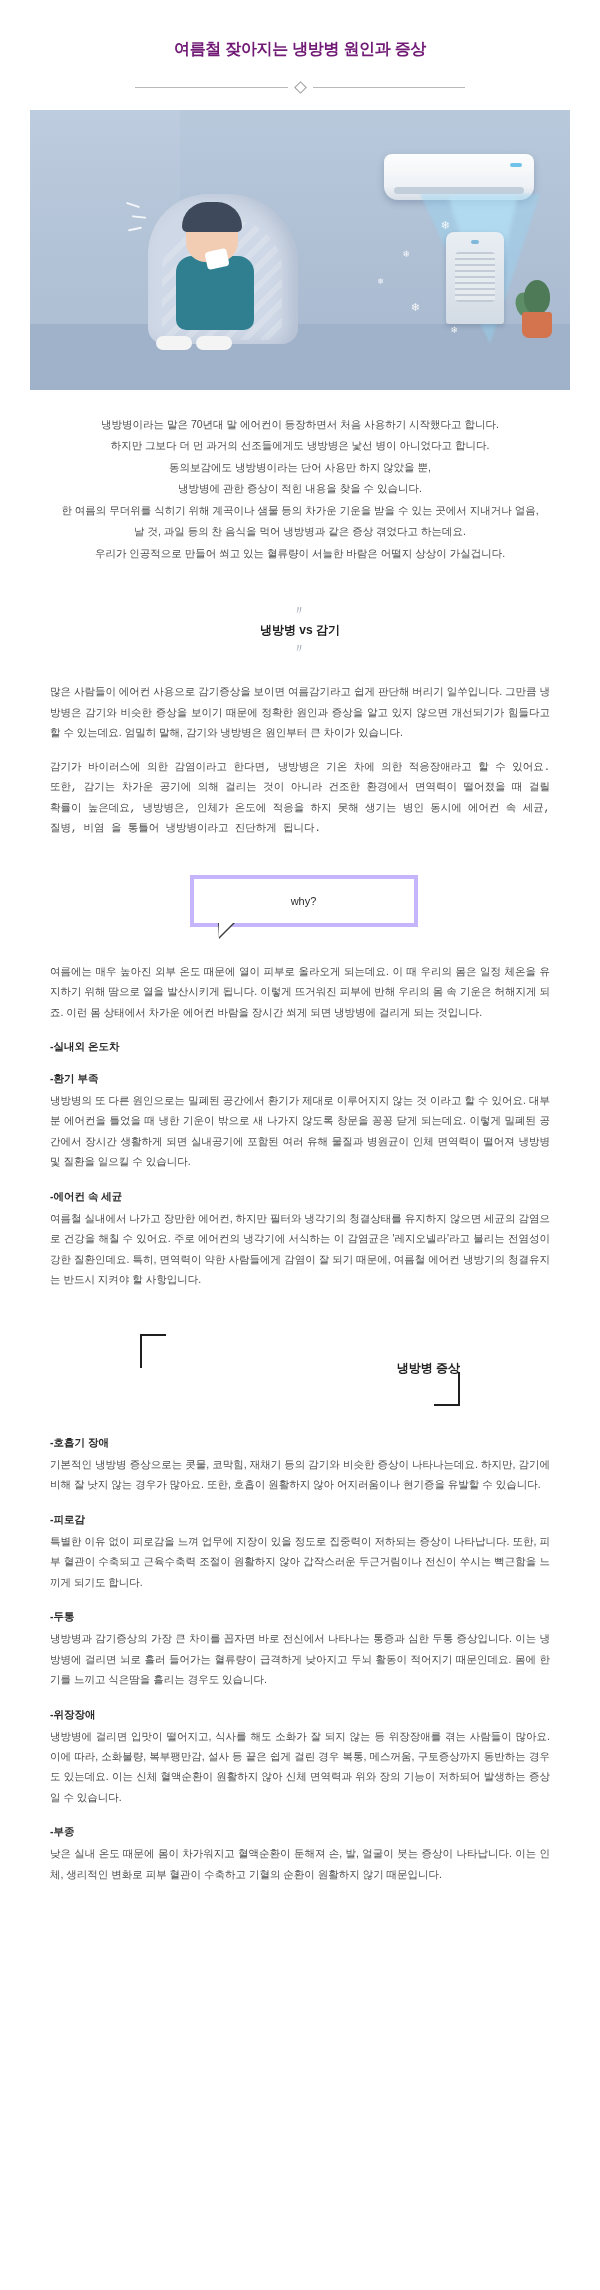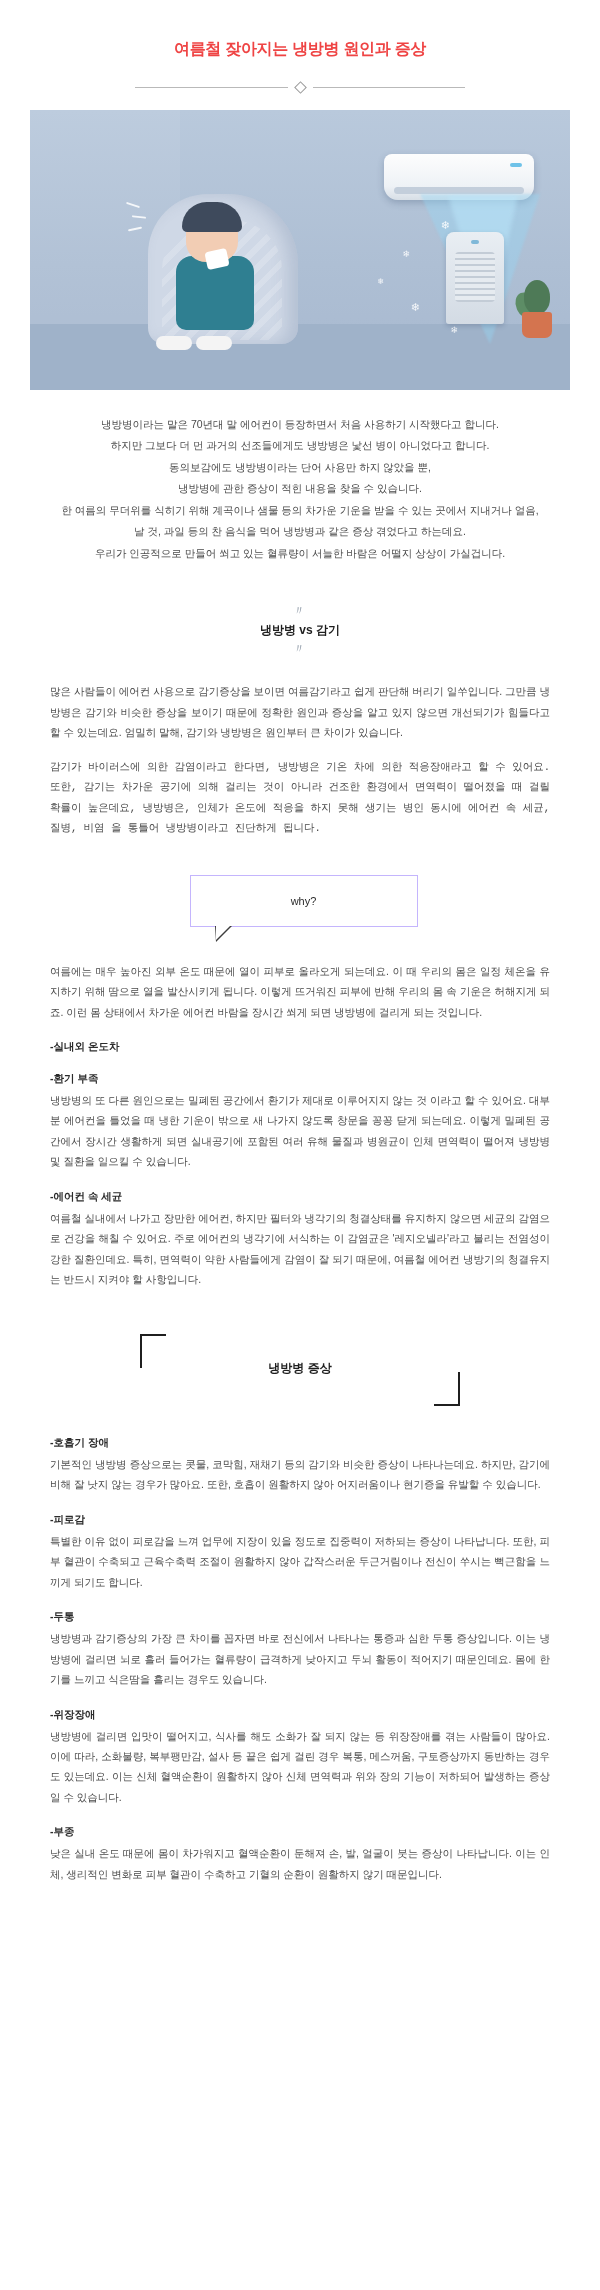--- a/index.html
+++ b/index.html
@@ -15,21 +15,21 @@
   }
   .page {
     width: 600px;
     padding: 0 0 30px 0;
     position: relative;
   }
   .title {
     text-align: center;
     font-size: 16px;
     font-weight: bold;
-    color: #ef4444;
+    color: #701a75;
     letter-spacing: -0.3px;
     padding: 26px 20px 0 20px;
     line-height: 1.5;
   }
   
   .divider {
     display: flex;
     align-items: center;
     justify-content: center;
     margin: 22px auto 18px auto;
@@ -294,21 +294,21 @@
   .bubble-wrap {
     width: 500px;
     margin: 36px auto 34px auto;
     display: flex;
     justify-content: center;
   }
   .bubble {
     position: relative;
     width: 228px;
     height: 52px;
-    border: 1px solid #c4b5fd;
+    border: 4px solid #c4b5fd;
     display: flex;
     align-items: center;
     justify-content: center;
     font-size: 11px;
     color: #2b2b2b;
     background: #fff;
     margin-left: 7px;
   }
   .bubble:after {
     content: "";
@@ -348,21 +348,21 @@
     left: 0; top: 0;
     border-width: 2px 0 0 2px;
   }
   .bracket-head .br {
     right: 0; bottom: 0;
     border-width: 0 2px 2px 0;
   }
   .bracket-head .btext {
     position: absolute;
     left: 0; right: 0; top: 26px;
-    text-align: center;
+    text-align: right;
     font-size: 12px;
     font-weight: bold;
     color: #1f1f1f;
   }
   .sub-h {
     width: 500px;
     margin: 18px auto 4px auto;
     font-size: 10.5px;
     font-weight: bold;
     color: #2b2b2b;

